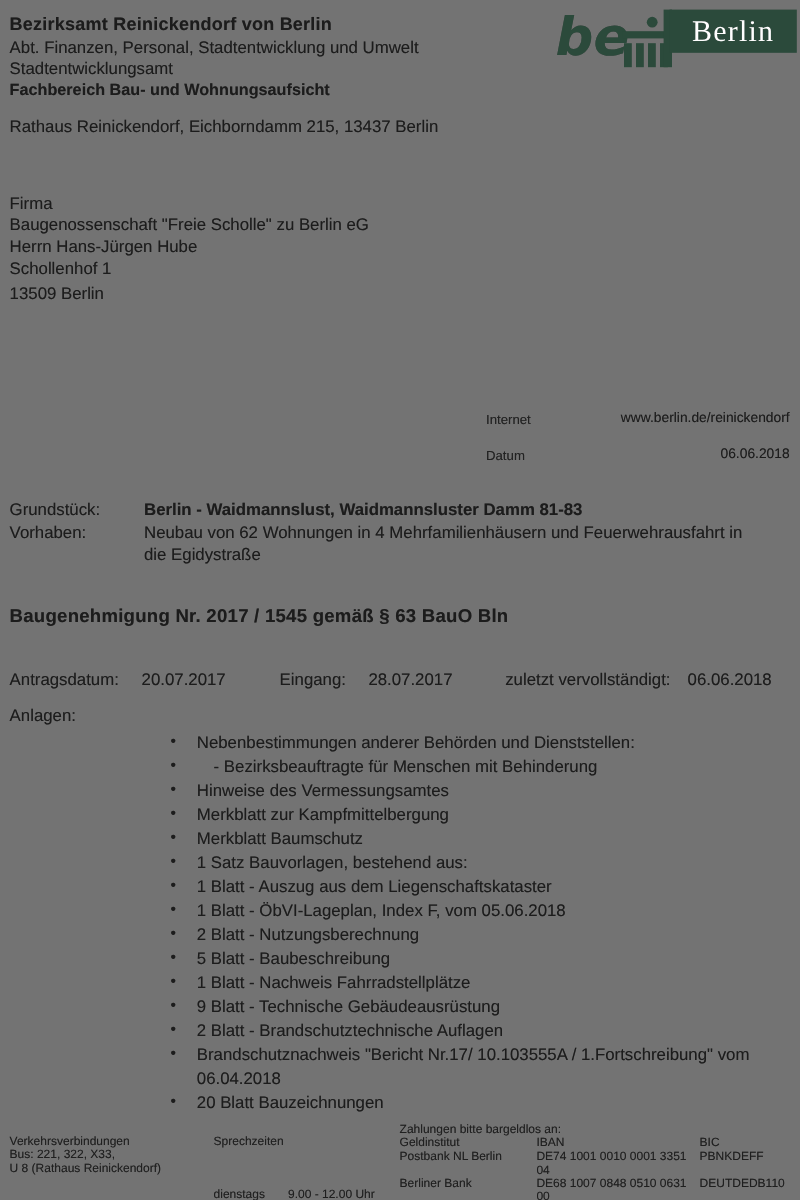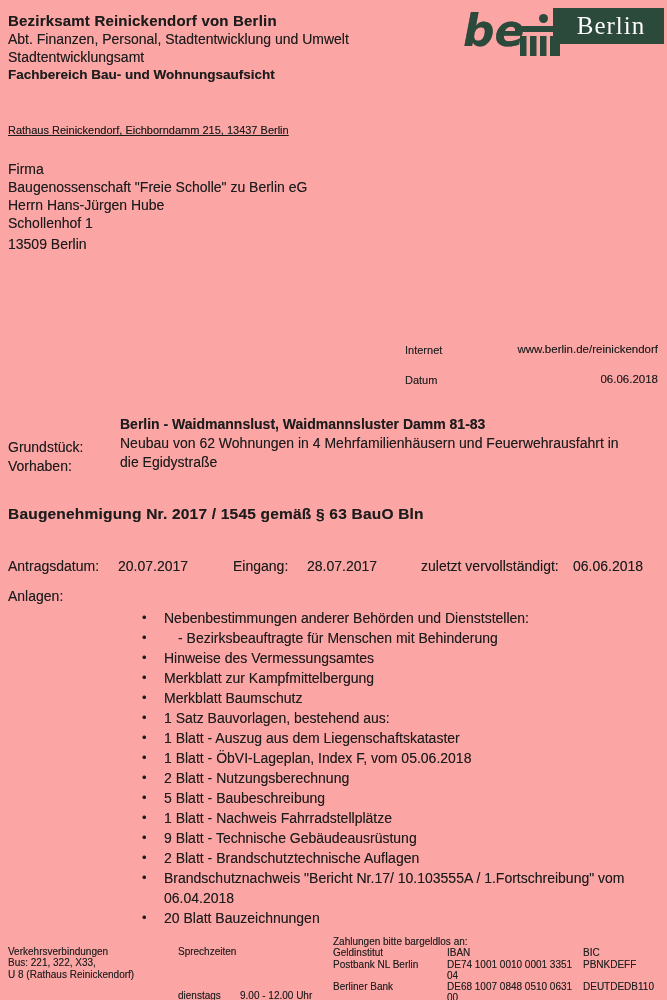--- a/index.html
+++ b/index.html
@@ -1,47 +1,47 @@
 <!DOCTYPE html>
 <html><head>
 <meta charset="utf-8">
 <style>
   html,body{margin:0;padding:0;background:#d9d9d9;}
   .page{
     position:relative;
     width:667px;height:1000px;
     margin:0 auto;
-    background:#fca5a5;
+    background:#737373;
     font-family:"Liberation Sans",sans-serif;
     color:#1c1c1c;
     overflow:hidden;
     text-shadow:0 0 .3px rgba(25,25,25,.45);
   }
   .abs{position:absolute;}
 
   
   .hdr{left:8px;top:12px;line-height:18px;}
   .hdr .l1{font-size:15px;font-weight:bold;letter-spacing:.2px;}
   .hdr .l2,.hdr .l3{font-size:14px;}
   .hdr .l4{font-size:13.5px;font-weight:bold;}
-  .return-addr{left:8px;top:124px;font-size:11px;text-decoration:underline;}
+  .return-addr{left:8px;top:97px;font-size:14px;}
 
   
   .logo{left:455px;top:2px;width:212px;height:62px;}
 
   
   .recipient{left:8px;top:160px;font-size:14px;line-height:18px;}
   .recipient-city{left:8px;top:236px;font-size:14px;}
 
   
   .meta-label{font-size:11px;color:#222;}
   .meta-value{font-size:11.5px;text-align:right;}
 
   
-  .sub-label{left:8px;font-size:14px;margin-top:23px;}
+  .sub-label{left:8px;font-size:14px;}
   .sub-value{left:120px;font-size:14px;}
   .bold{font-weight:bold;}
 
   .doc-title{left:8px;top:505px;font-size:15.5px;font-weight:bold;letter-spacing:.2px;}
 
   .dates-row span{position:absolute;font-size:14px;white-space:nowrap;}
   .anlagen{left:8px;top:588px;font-size:14px;}
 
   
   .list{left:142px;top:608px;width:512px;}

